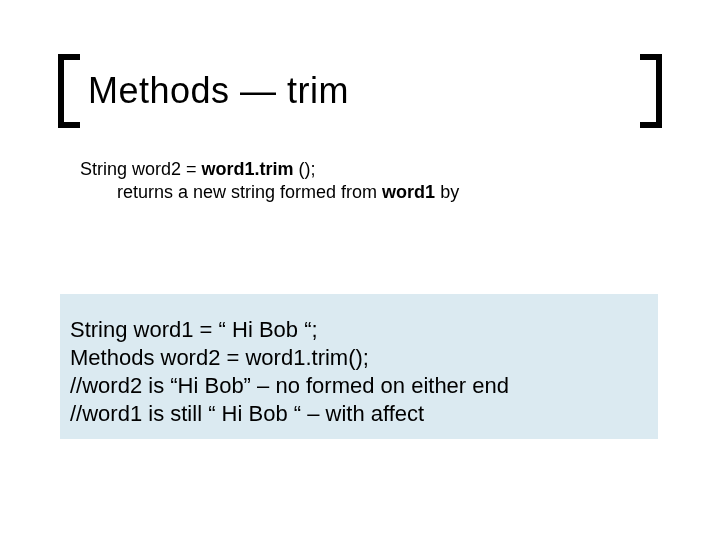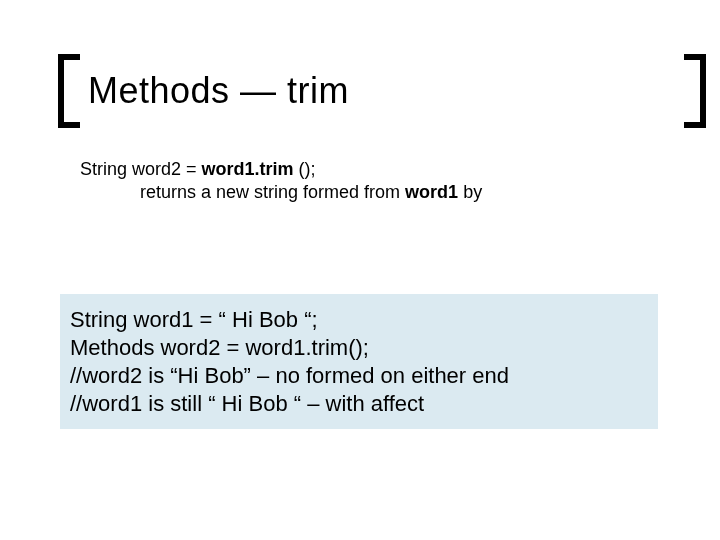--- a/index.html
+++ b/index.html
@@ -16,21 +16,20 @@
     width: 720px;
     height: 540px;
     background: #fff;
   }
   .title-wrap {
     position: absolute;
     left: 58px;
     top: 54px;
     width: 604px;
     height: 74px;
-    padding-left: 44px;
   }
   .bracket {
     position: absolute;
     top: 0;
     width: 22px;
     height: 74px;
     border-top: 6px solid #000;
     border-bottom: 6px solid #000;
     box-sizing: border-box;
   }
@@ -47,29 +46,29 @@
   .body {
     position: absolute;
     left: 80px;
     top: 158px;
     width: 560px;
     font-size: 18px;
     line-height: 1.25;
     color: #000;
   }
   .indent {
-    margin-left: 60px;
+    margin-left: 37px;
   }
   .code-box {
     position: absolute;
     left: 60px;
     top: 294px;
     width: 598px;
     background: #dbeaf1;
-    padding: 12px 10px 10px 10px;
+    padding: 22px 10px 10px 10px;
     font-size: 22px;
     line-height: 1.28;
     color: #000;
     box-sizing: border-box;
   }
 </style>
 </head>
 <body>
 
 <div class="slide">

